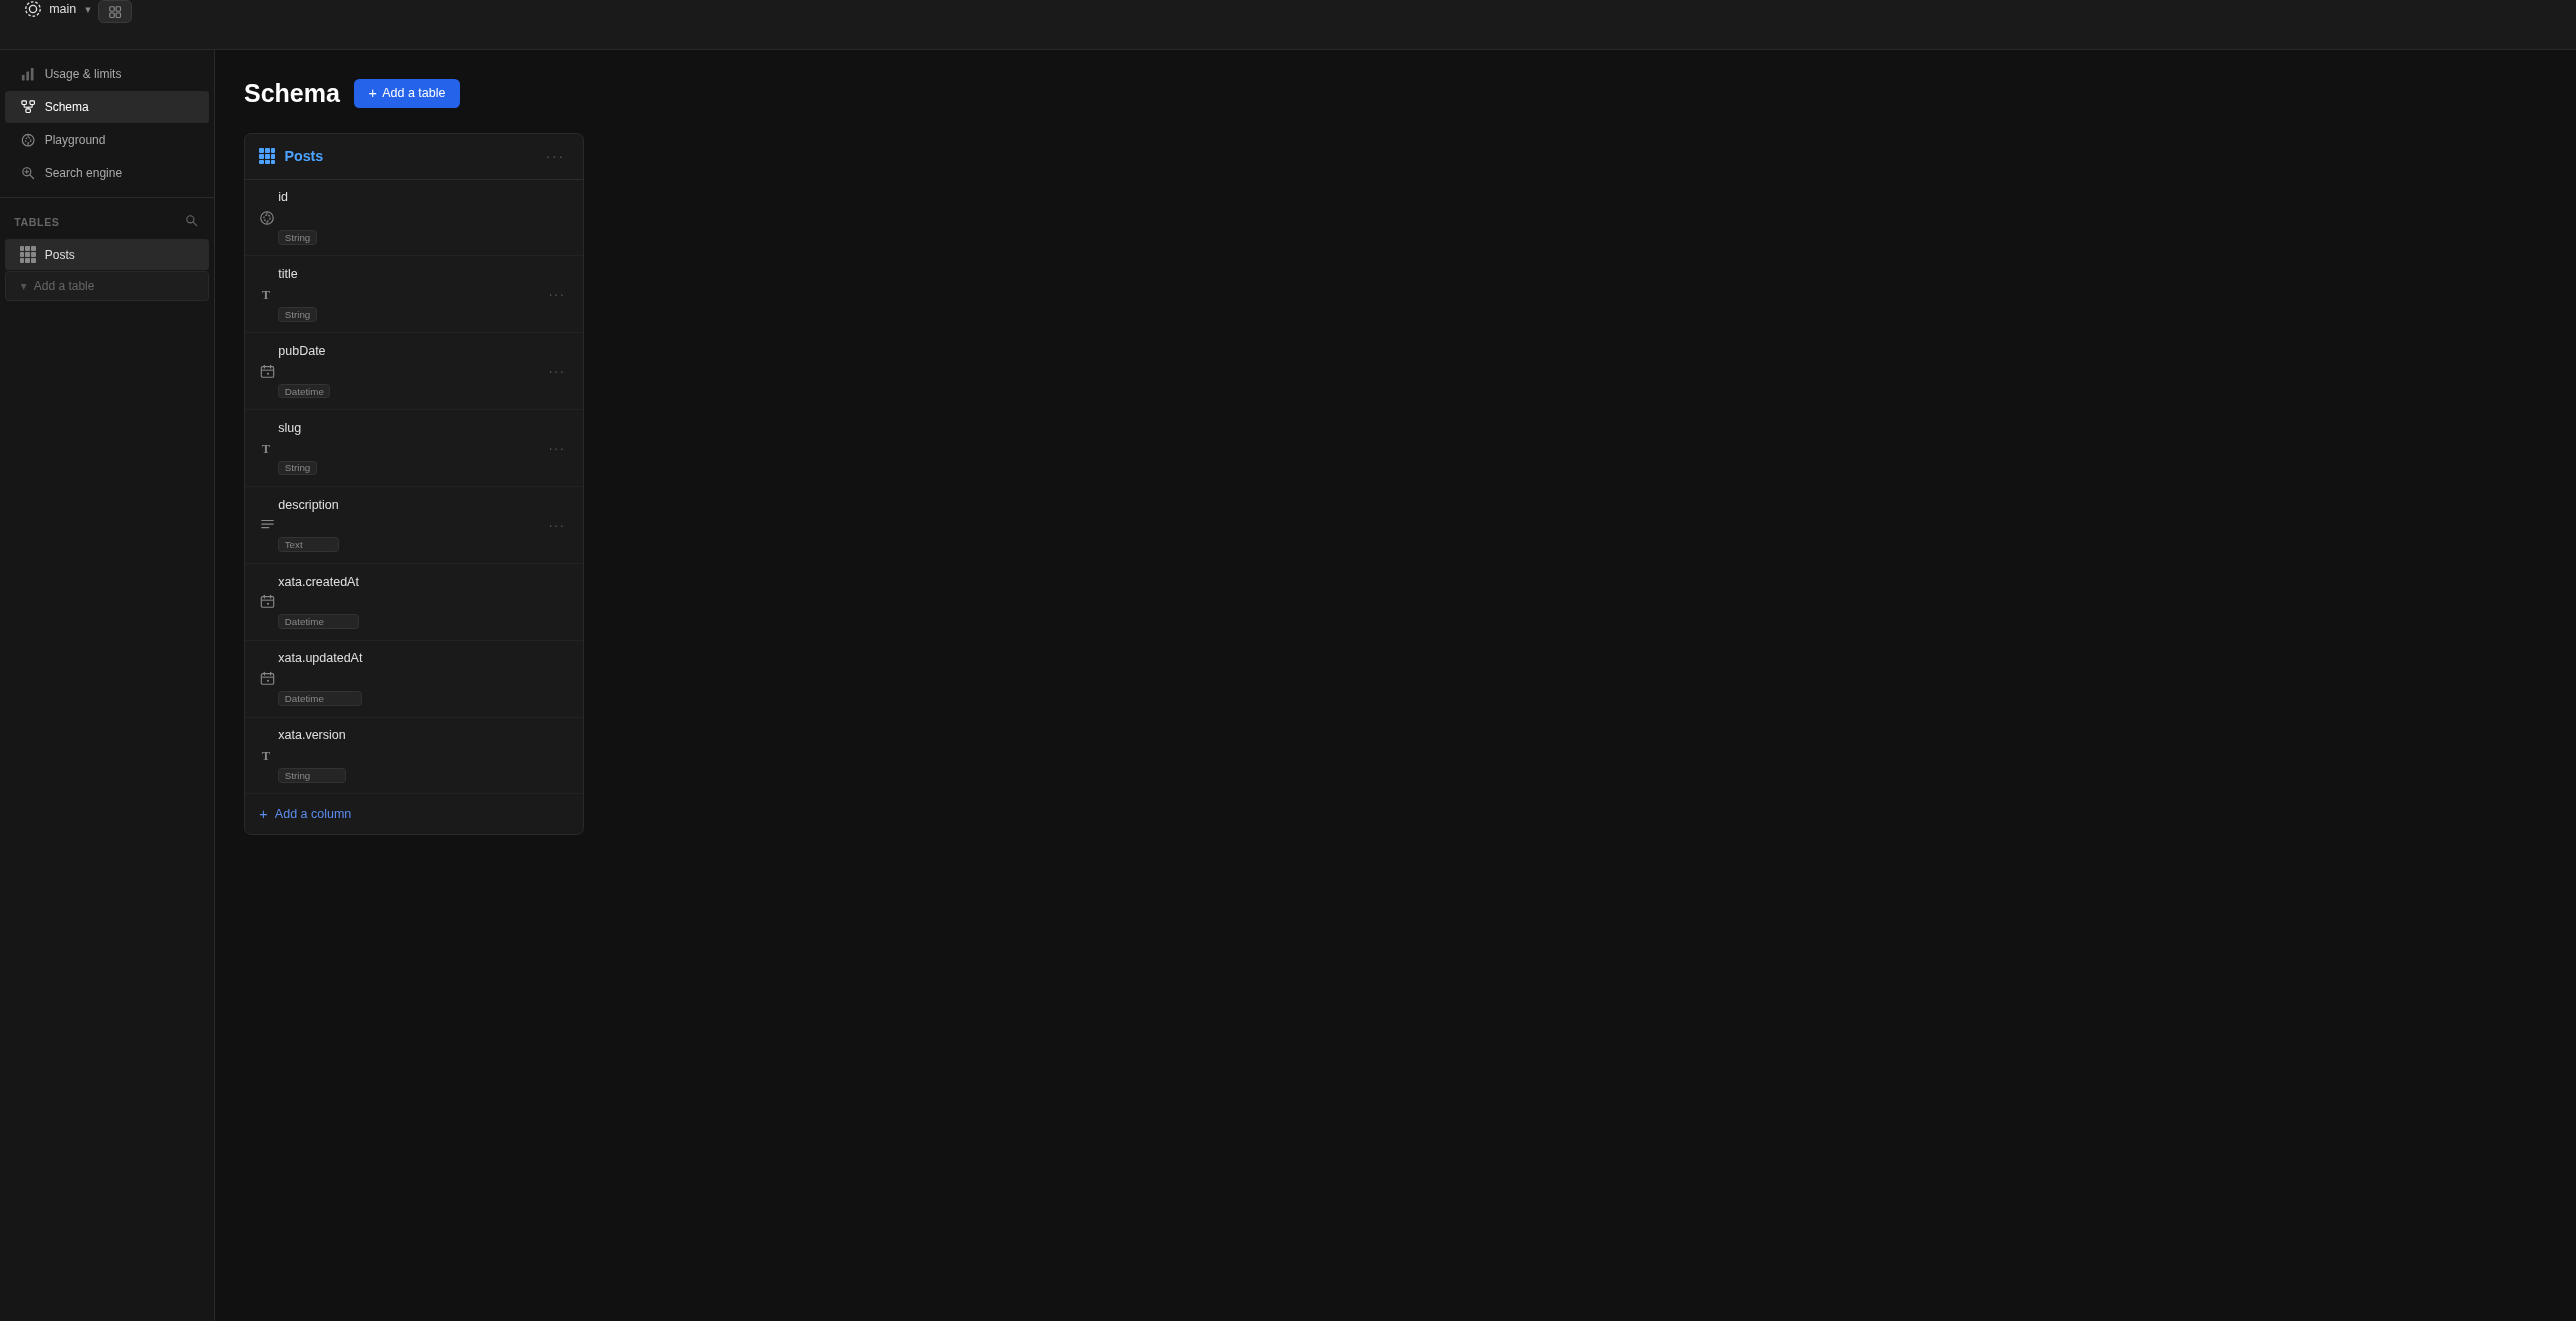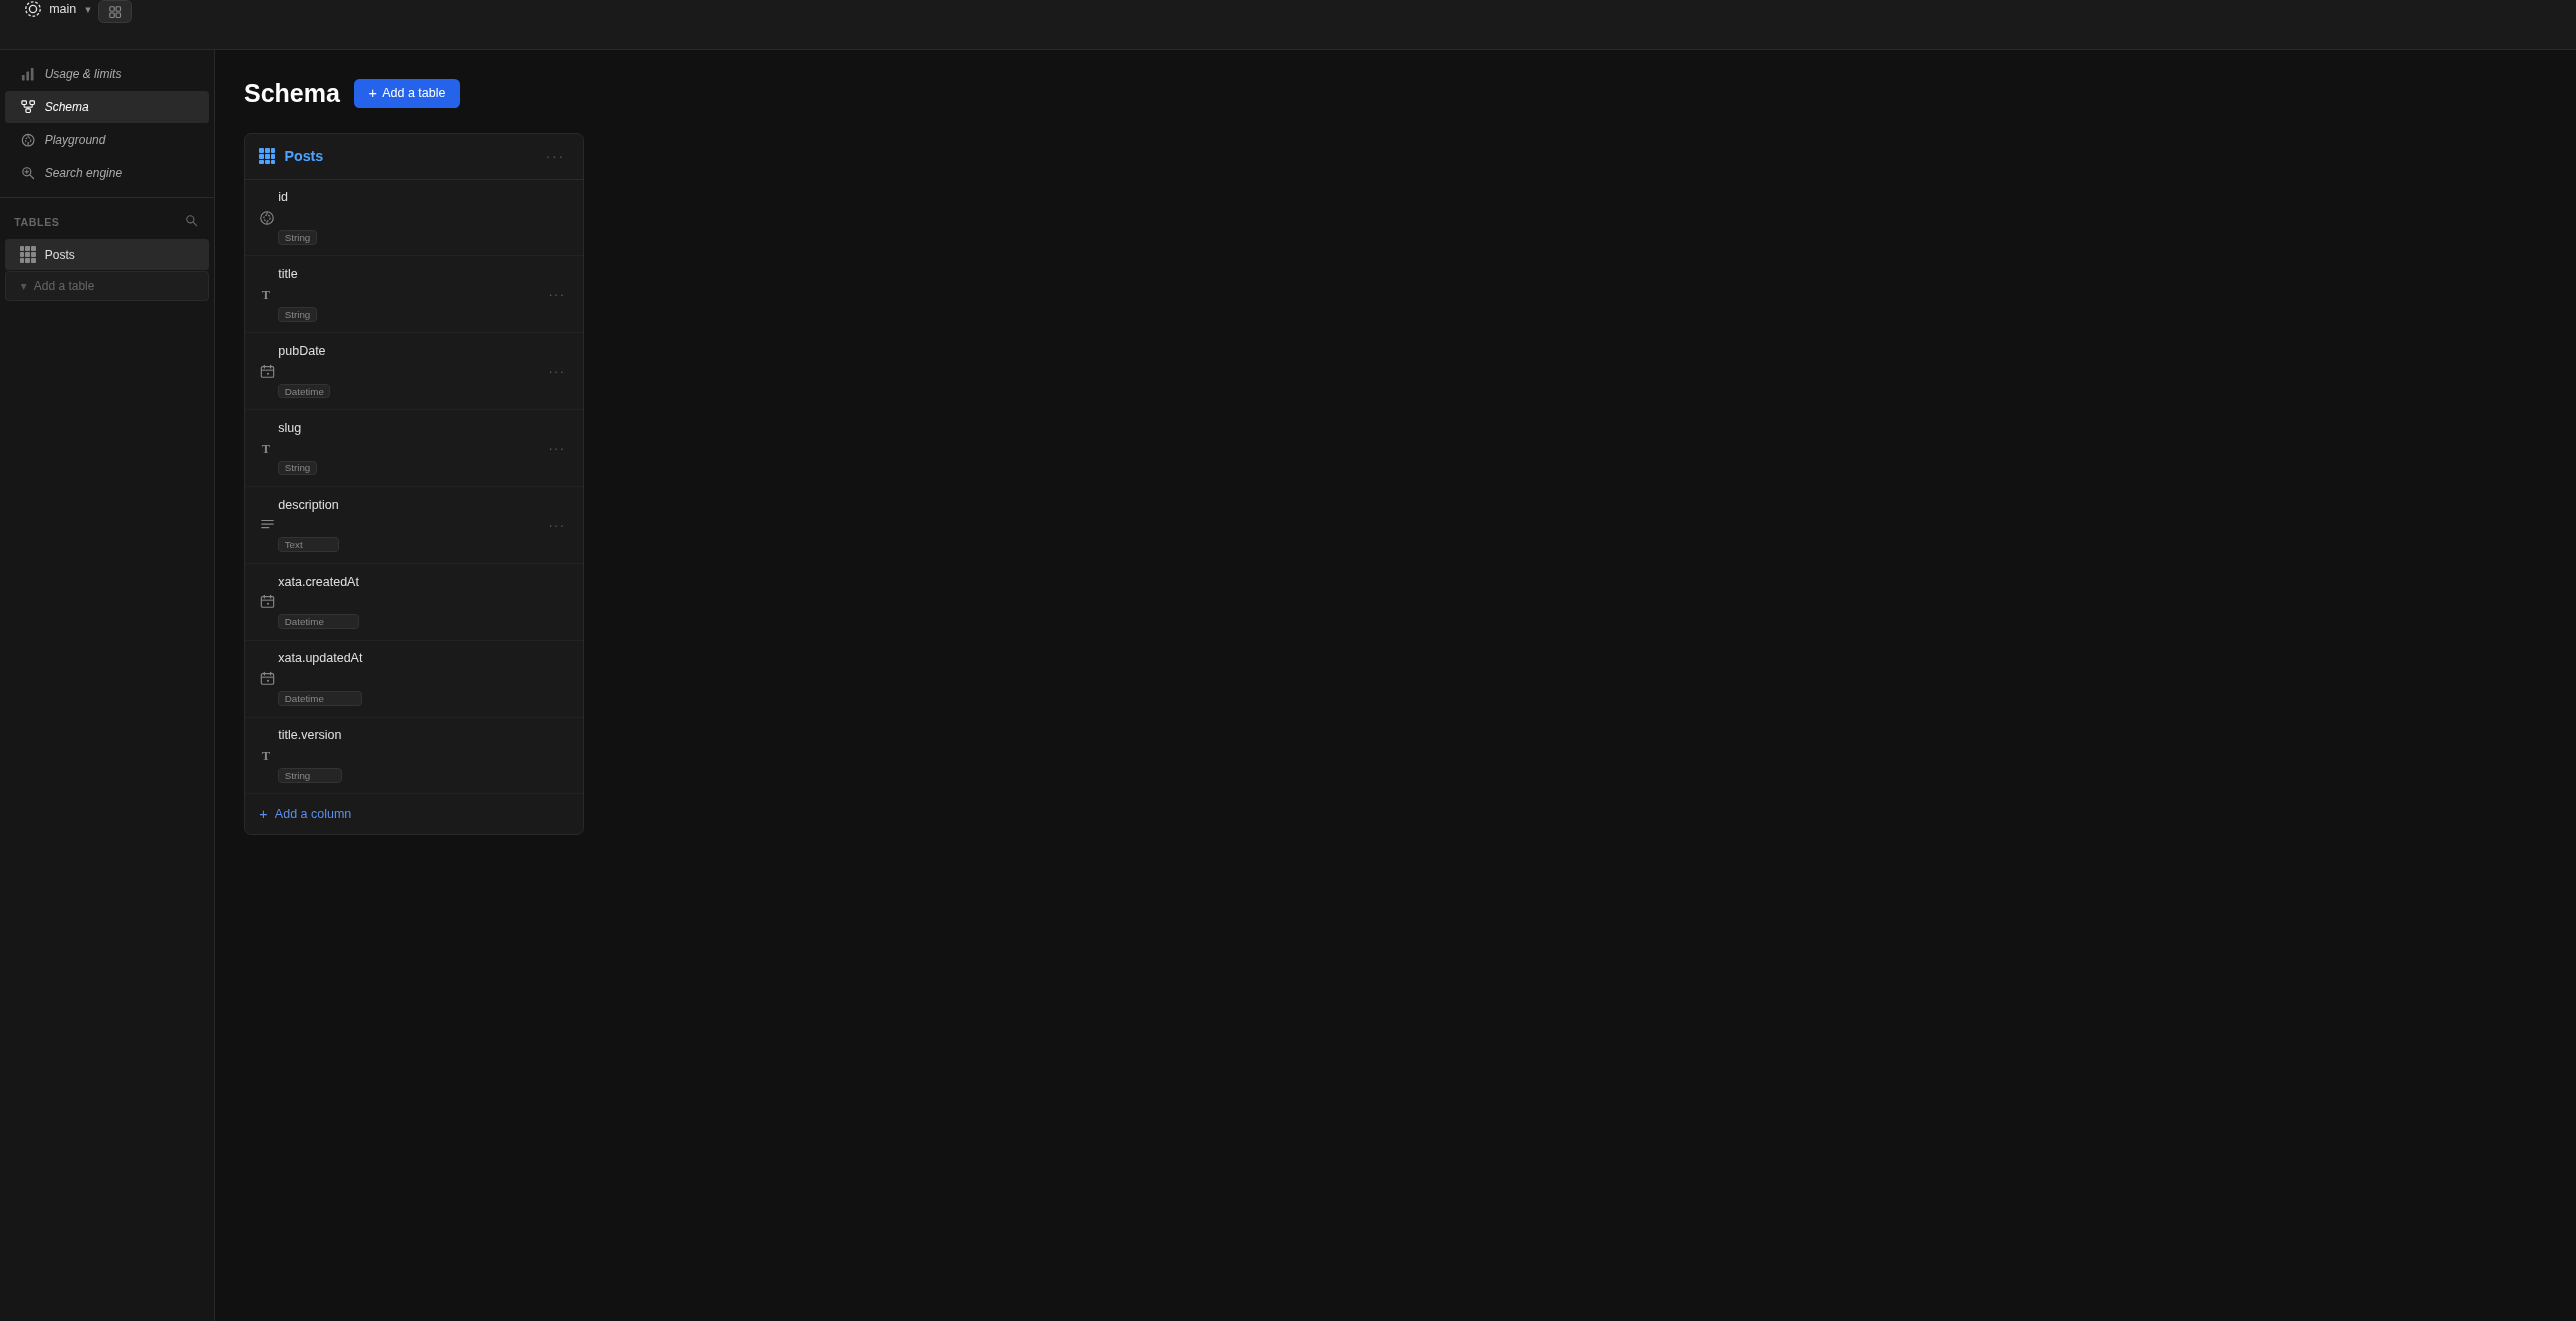--- a/index.html
+++ b/index.html
@@ -98,21 +98,20 @@
       display: flex;
       align-items: center;
       gap: 9px;
       padding: 8px 14.3px;
       cursor: pointer;
       color: #aaa;
       font-size: 12px;
       border-radius: 3.6px;
       margin: 0.9px 5.4px;
       transition: background 0.1s;
-      font-style: italic;
     }
 
     .nav-item.active {
       background: #2a2a2a;
       color: #ffffff;
     }
 
     .nav-icon {
       width: 16px;
       height: 16px;
@@ -622,21 +621,21 @@
       </div>
 
       <div class="field-row">
         <div class="field-left">
           <span class="field-icon">
             <svg width="14.3" height="14.3" viewBox="0 0 16 16" fill="currentColor" style="font-size:14px">
               <text x="2" y="13" font-family="serif" font-size="14" font-weight="bold" fill="#888">T</text>
             </svg>
           </span>
           <div class="field-info">
-            <span class="field-name">title.version</span>
+            <span class="field-name">xata.version</span>
             <span class="field-type-badge">String</span>
           </div>
         </div>
       </div>
 
       <div class="add-column-row">
         <span style="font-size:14.3px;line-height:1;">+</span>
         <span>Add a column</span>
       </div>
 

